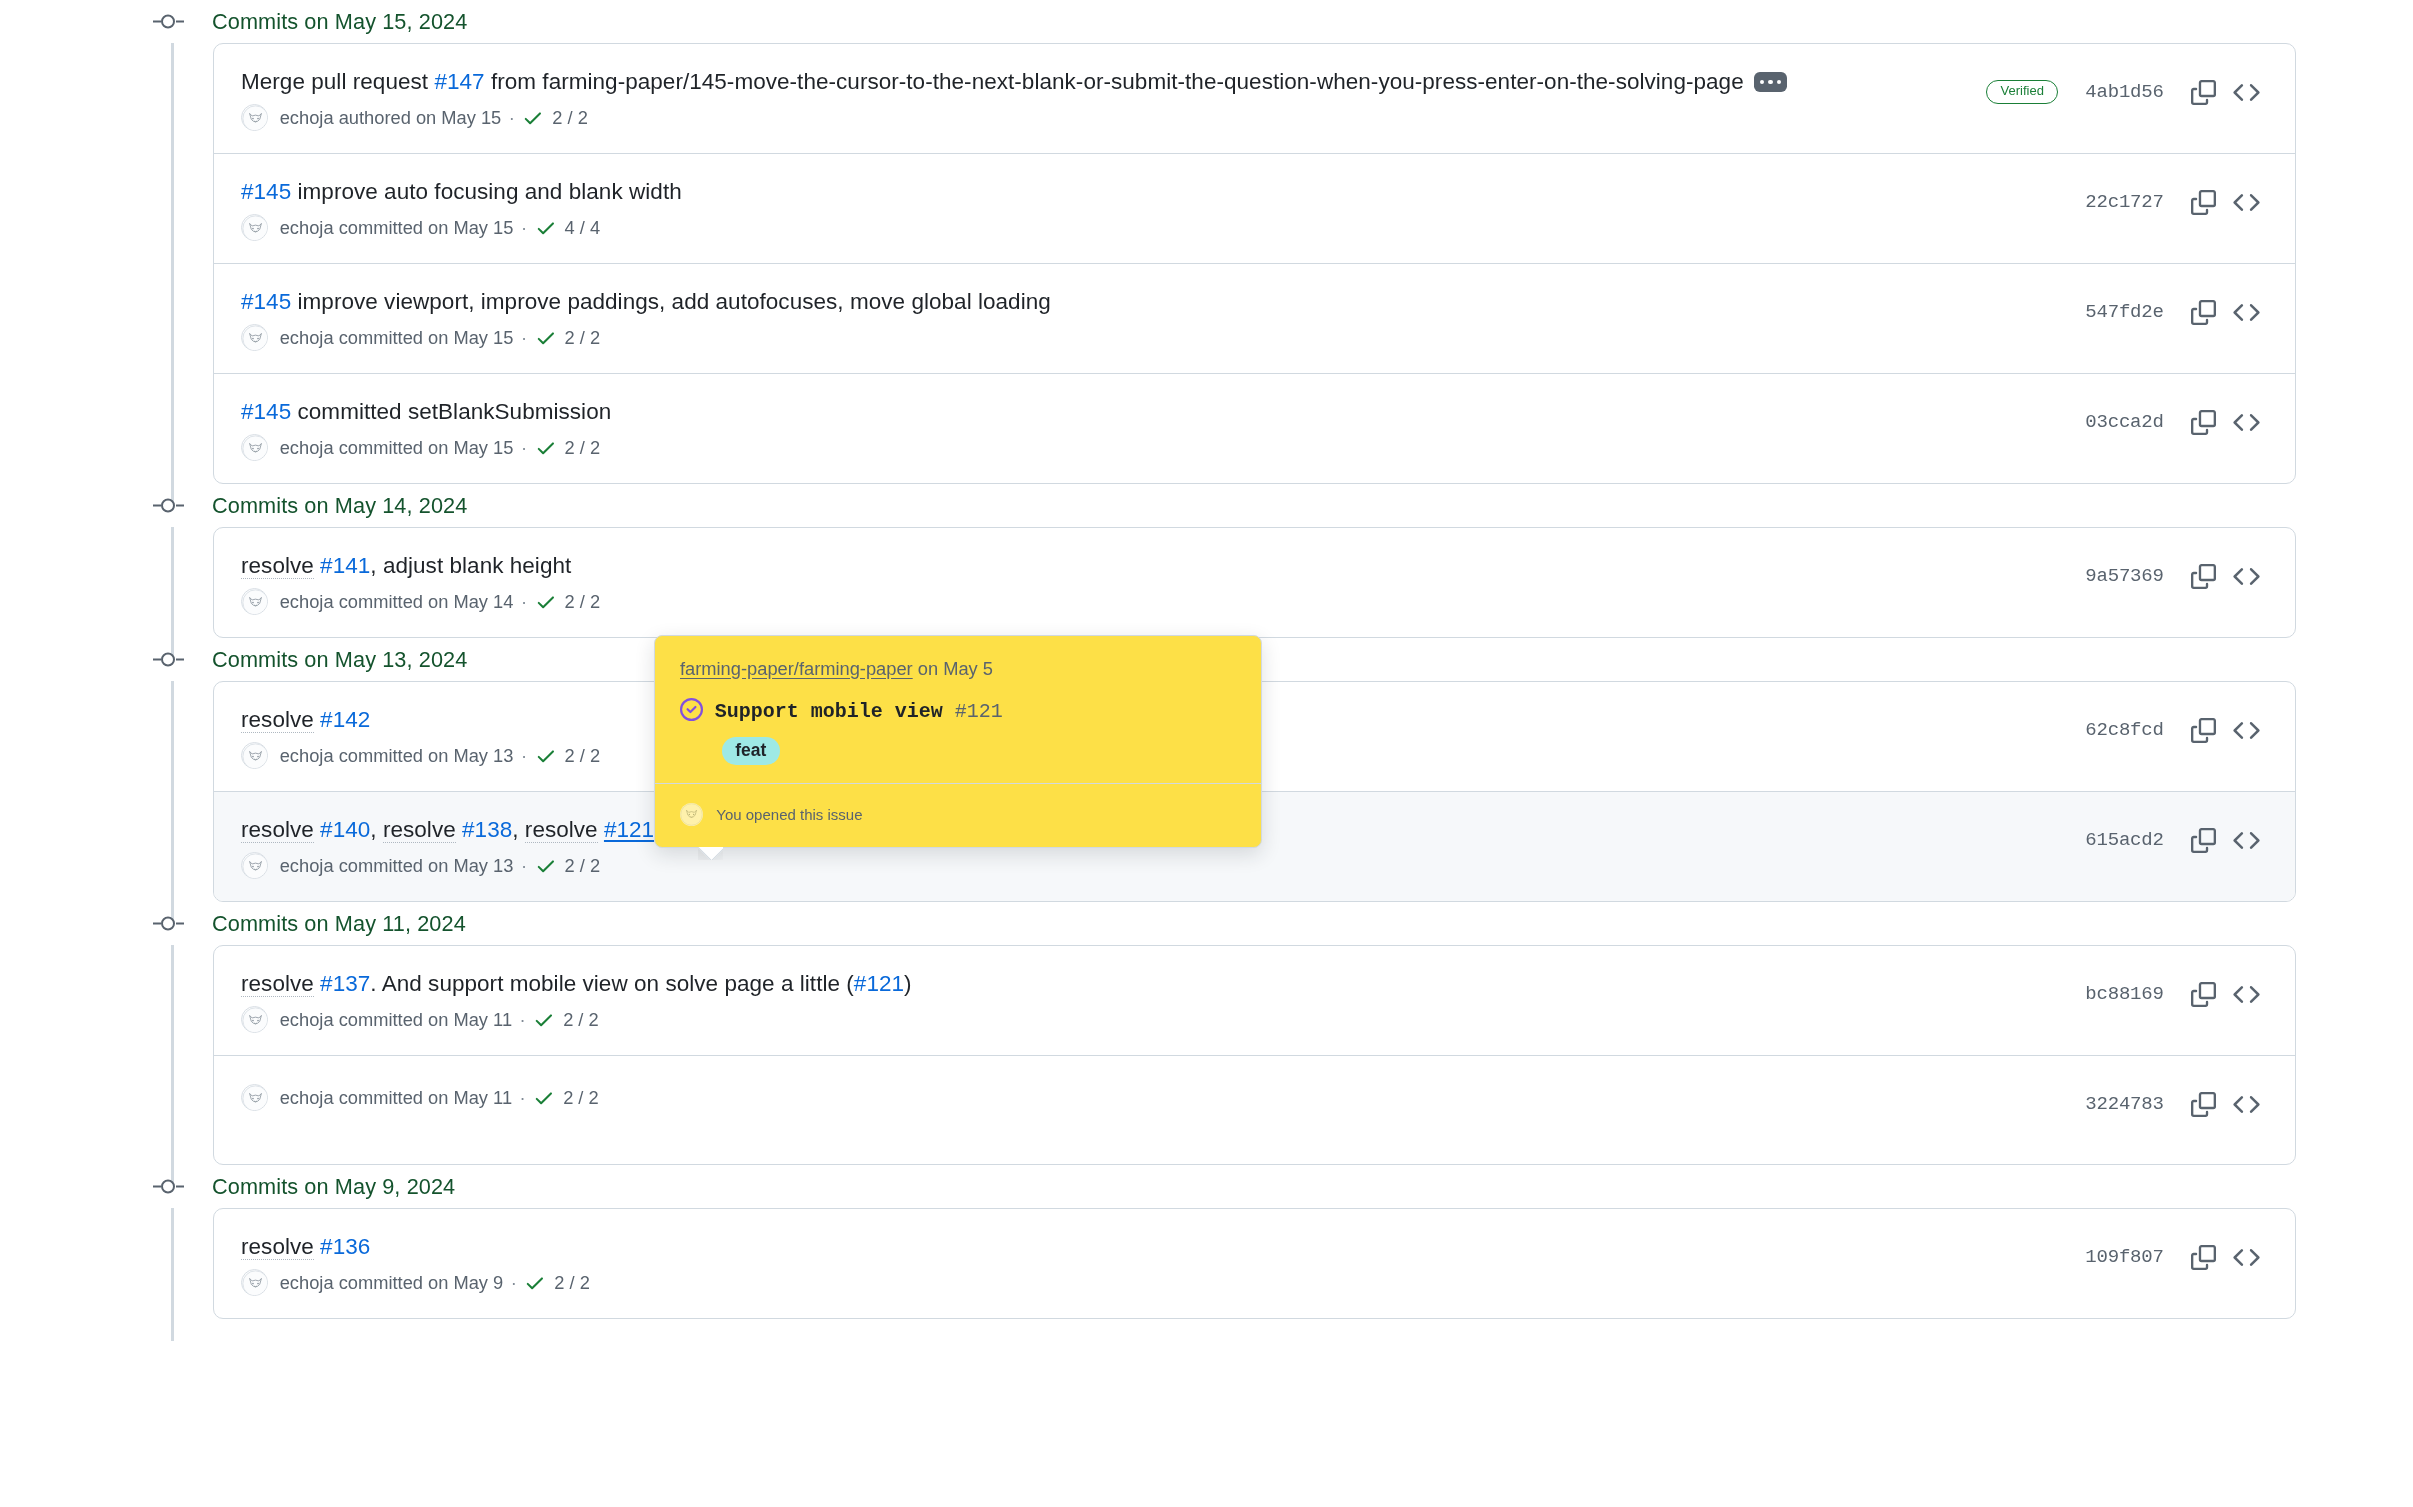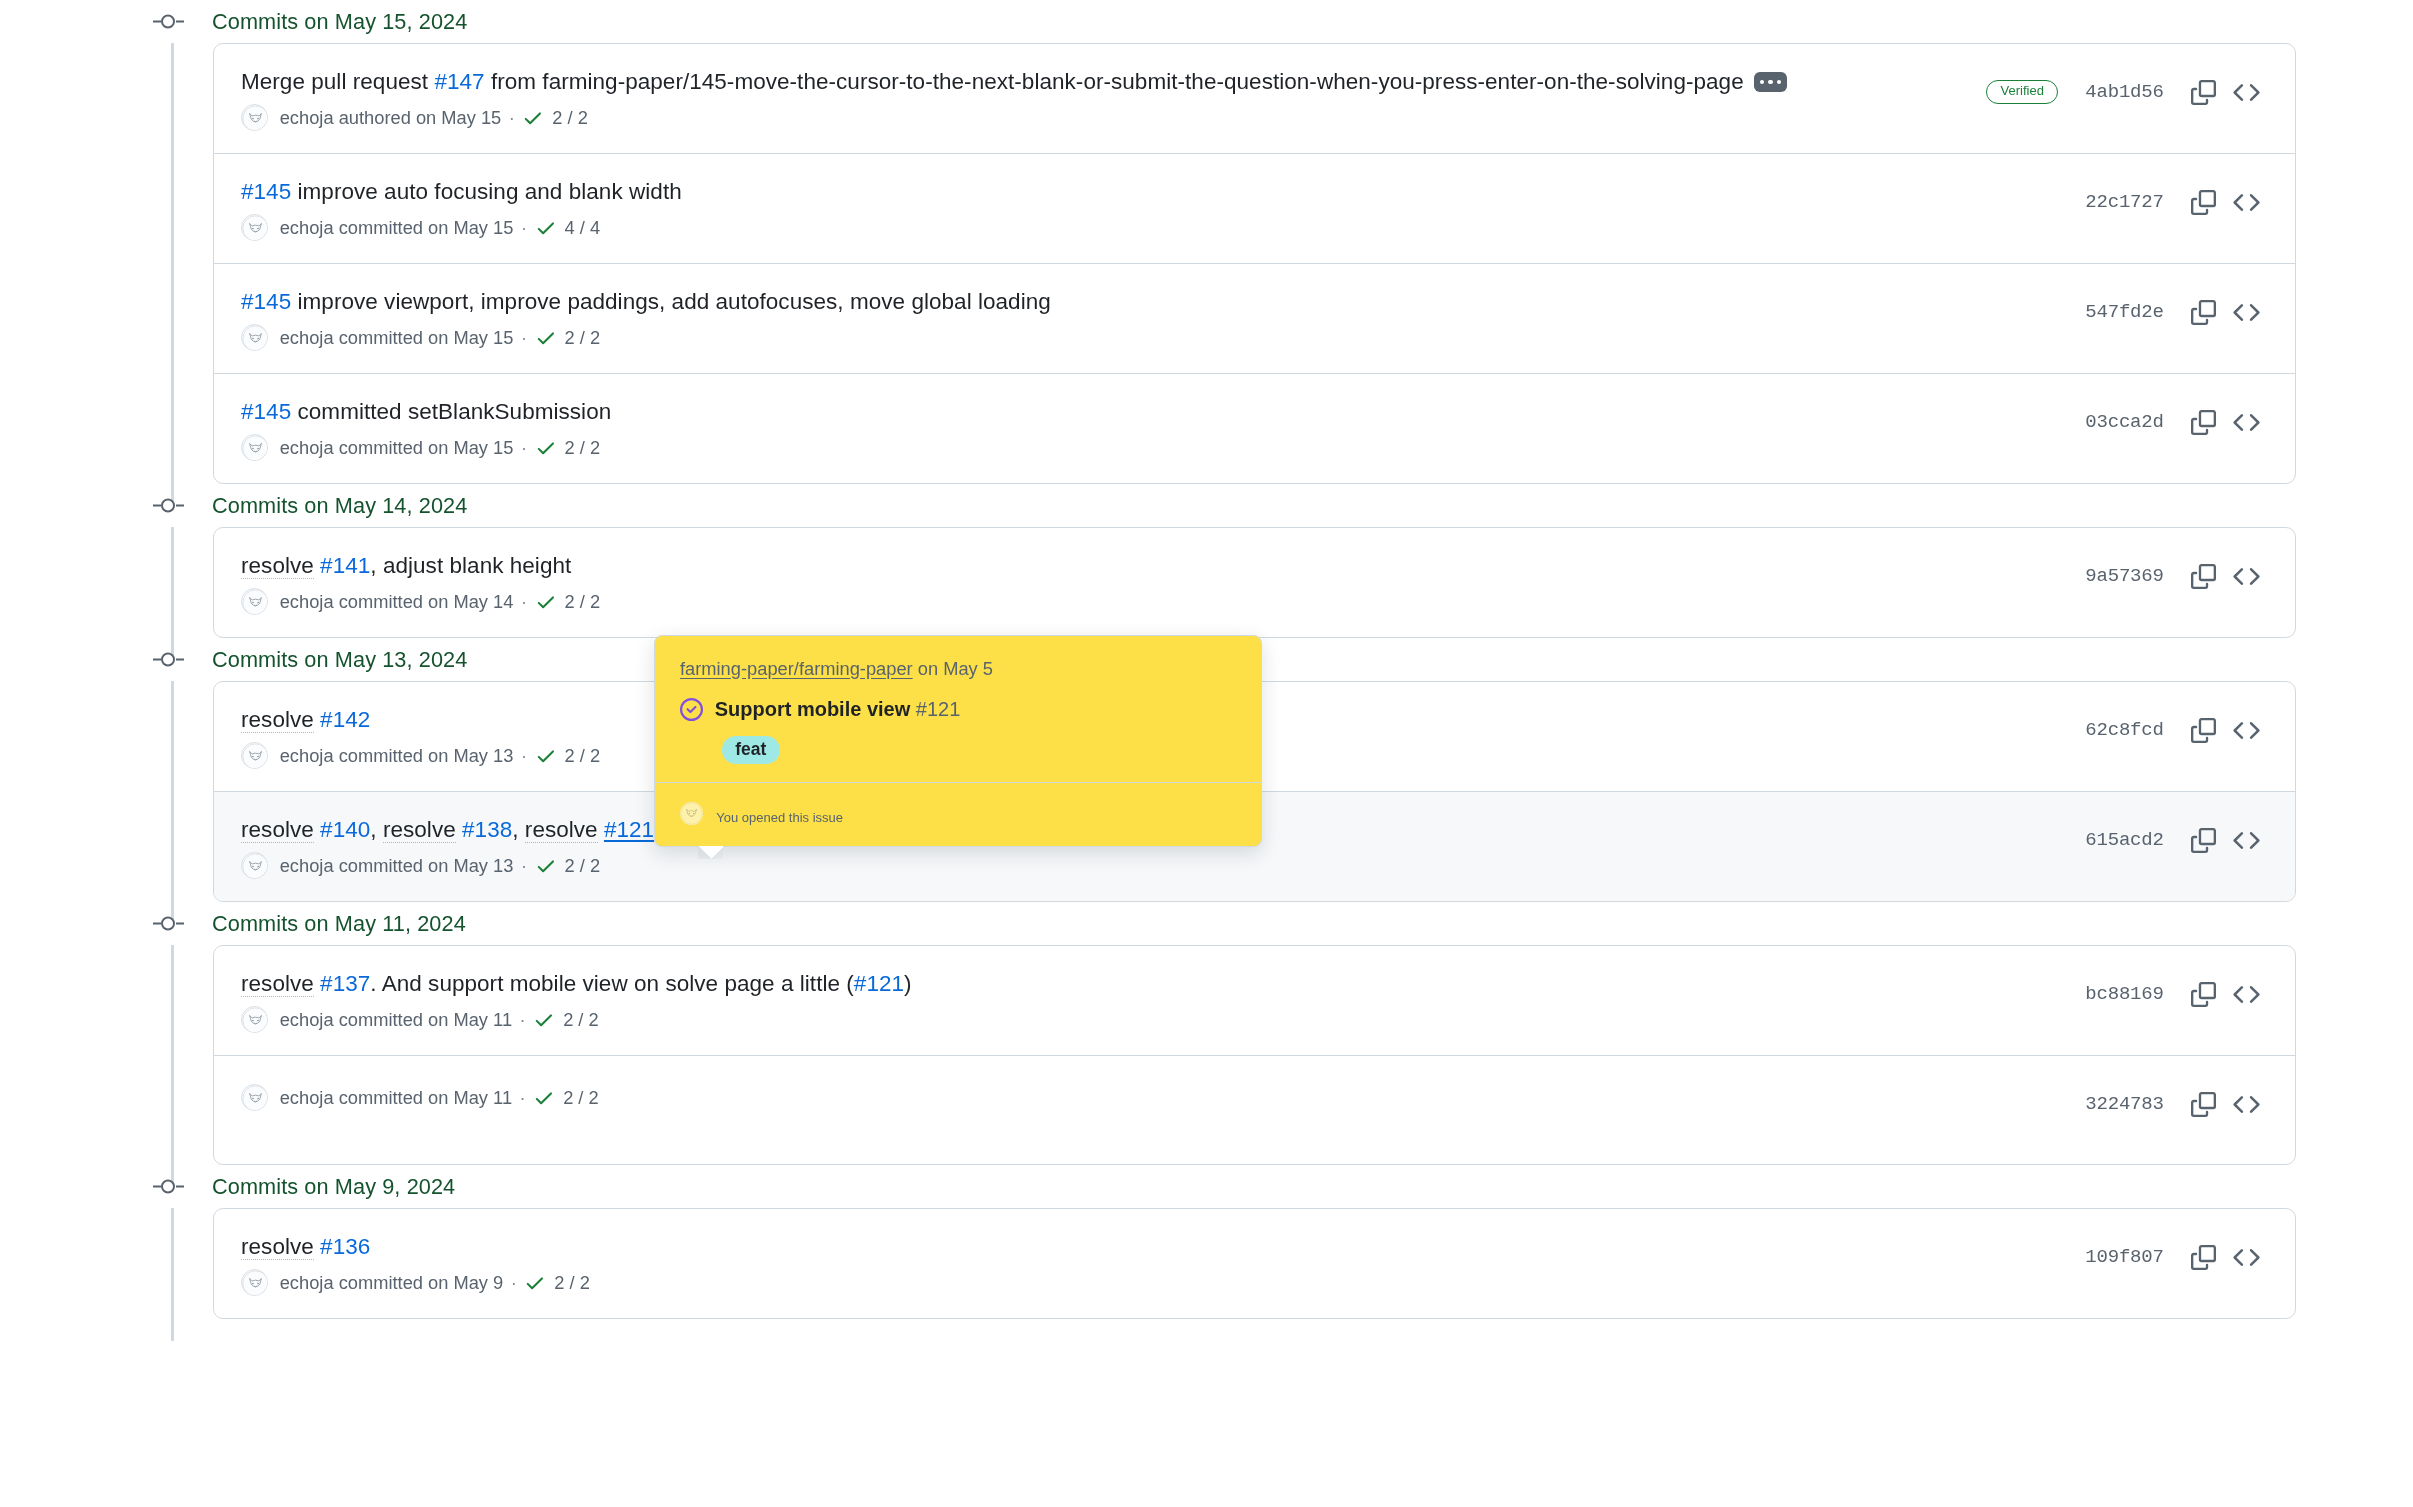--- a/index.html
+++ b/index.html
@@ -212,22 +212,23 @@
     color: #59636e;
     margin-bottom: 16.7px;
   }
   .hc-repo-link {
     color: #59636e;
     text-decoration: underline;
     text-underline-offset: 2.5px;
   }
   .hc-issue-row {
     display: flex;
-    align-items: flex-start;
+    align-items: flex-end;
     gap: 11.7px;
+    font-family: Liberation Mono, monospace;
   }
   .hc-issue-icon { flex: none; margin-top: 1.7px; }
   .hc-issue-title {
     font-size: 20px;
     color: #1f2328;
     font-weight: 700;
     line-height: 1.3;
   }
   .hc-issue-num { color: #59636e; font-weight: 400; }
   .hc-labels { margin-top: 11.7px; margin-left: 42px; }
@@ -238,23 +239,23 @@
     border-radius: 832px;
     padding: 3.3px 13.3px 5px;
     font-size: 17.5px;
     font-weight: 600;
     line-height: 1.15;
   }
   .hovercard-footer {
     border-top: 0.8px solid #d1d9e0;
     padding: 18.3px 25px 21.7px 25px;
     display: flex;
-    align-items: flex-end;
+    align-items: center;
     gap: 13.3px;
-    font-size: 13px;
+    font-size: 15px;
     color: #59636e;
   }
   .hc-foot-avatar {
     width: 23px; height: 23px;
     border-radius: 50%;
     background: #ffffff;
     position: relative;
     overflow: hidden;
     flex: none;
     opacity: 0.55;

